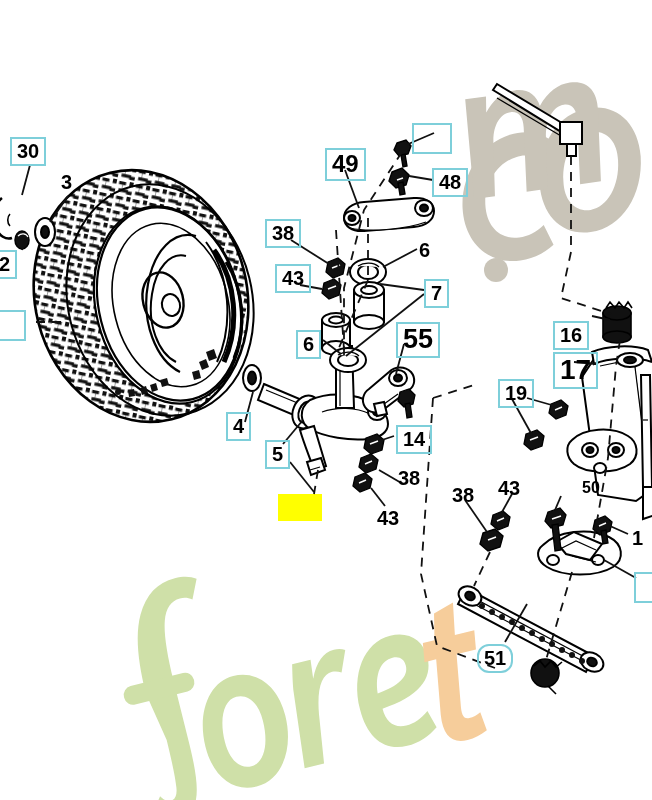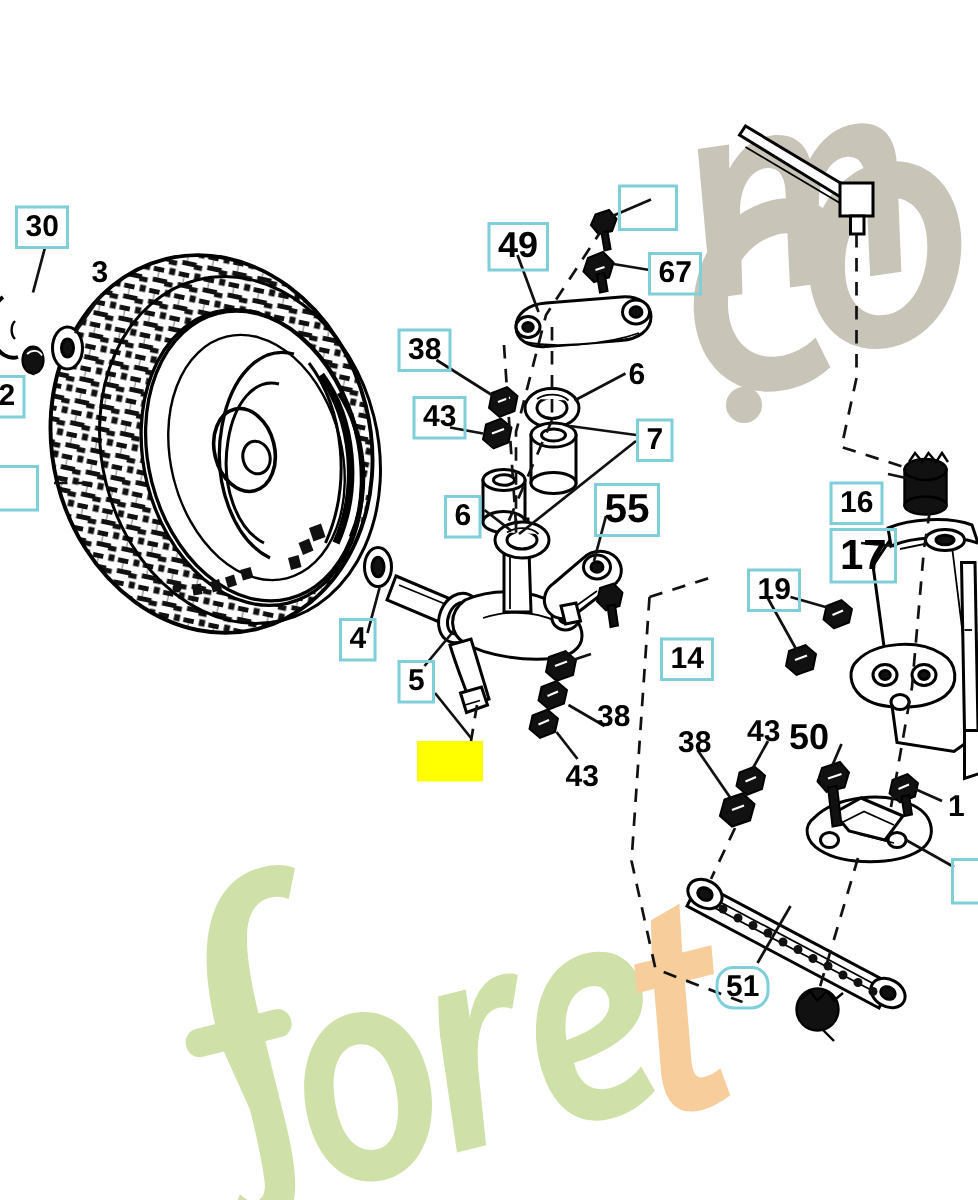--- a/index.html
+++ b/index.html
@@ -410,36 +410,36 @@
     </g>
   </svg>
 
   <div id="labels">
       <div class="lbl boxed" style="left: 10px; top: 137px; font-size: 20px;">30</div>
       <div class="lbl plain" style="left: 61px; top: 172px; font-size: 20px;">3</div>
       <div class="lbl boxed" style="left: -8px; top: 250px; font-size: 20px;">2</div>
       <div class="lbl boxed" style="left: -14px; top: 310px; font-size: 20px; width: 26px; height: 22px;"></div>
       <div class="lbl boxed" style="left: 325px; top: 148px; font-size: 24px;">49</div>
       <div class="lbl boxed" style="left: 412px; top: 123px; font-size: 20px; width: 26px; height: 22px;"></div>
-      <div class="lbl boxed" style="left: 432px; top: 168px; font-size: 20px;">67</div>
+      <div class="lbl boxed" style="left: 432px; top: 168px; font-size: 20px;">48</div>
       <div class="lbl boxed" style="left: 265px; top: 219px; font-size: 20px;">38</div>
       <div class="lbl boxed" style="left: 275px; top: 264px; font-size: 20px;">43</div>
       <div class="lbl plain" style="left: 419px; top: 240px; font-size: 20px;">6</div>
       <div class="lbl boxed" style="left: 424px; top: 279px; font-size: 20px;">7</div>
       <div class="lbl boxed" style="left: 296px; top: 330px; font-size: 20px;">6</div>
       <div class="lbl boxed" style="left: 396px; top: 322px; font-size: 27px;">55</div>
       <div class="lbl boxed" style="left: 226px; top: 412px; font-size: 20px;">4</div>
       <div class="lbl boxed" style="left: 265px; top: 440px; font-size: 20px;">5</div>
-      <div class="lbl boxed" style="left: 396px; top: 425px; font-size: 20px; margin-left: 44px;">14</div>
+      <div class="lbl boxed" style="left: 396px; top: 425px; font-size: 20px;">14</div>
       <div class="lbl plain" style="left: 398px; top: 468px; font-size: 20px;">38</div>
       <div class="lbl plain" style="left: 377px; top: 508px; font-size: 20px;">43</div>
       <div class="lbl boxed" style="left: 553px; top: 305px; font-size: 20px; margin-top: 16px;">16</div>
       <div class="lbl boxed" style="left: 553px; top: 352px; font-size: 28px;">17</div>
       <div class="lbl boxed" style="left: 498px; top: 379px; font-size: 20px;">19</div>
       <div class="lbl plain" style="left: 452px; top: 485px; font-size: 20px;">38</div>
       <div class="lbl plain" style="left: 498px; top: 478px; font-size: 20px;">43</div>
-      <div class="lbl plain" style="left: 526px; top: 480px; font-size: 24px;">50</div>
+      <div class="lbl plain" style="left: 582px; top: 480px; font-size: 16px;">50</div>
       <div class="lbl plain" style="left: 632px; top: 528px; font-size: 20px;">1</div>
       <div class="lbl boxed" style="left: 634px; top: 572px; font-size: 20px; width: 26px; height: 22px;"></div>
       <div class="lbl boxed" style="left: 477px; top: 644px; font-size: 20px; border-radius: 12px;">51</div>
     </div>
 
 </div>
 
 </body></html>

